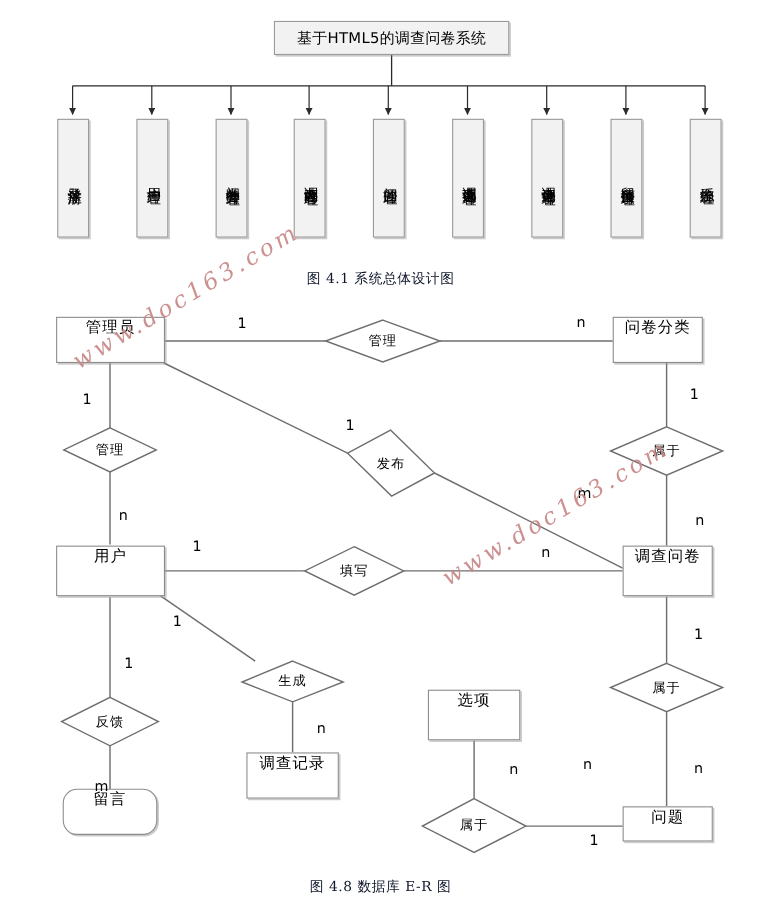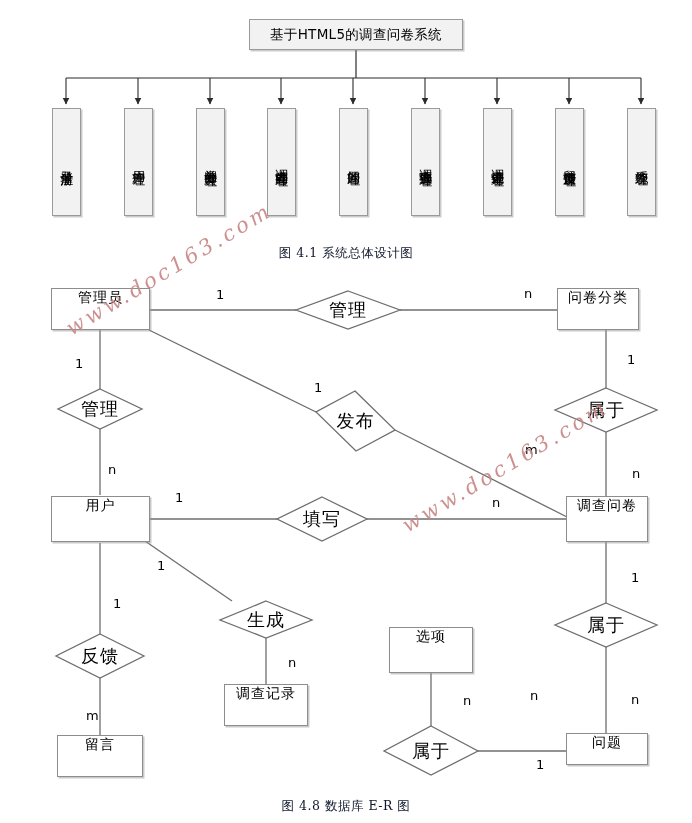--- a/index.html
+++ b/index.html
@@ -84,21 +84,21 @@
   .diamond-wrap {
     position: absolute;
   }
   .diamond-wrap .dlabel {
     position: absolute;
     left: 0; top: 0;
     width: 100%; height: 100%;
     display: flex;
     align-items: center;
     justify-content: center;
-    font-size: 18px;
+    font-size: 12px;
     font-family: "DejaVu Sans", "Liberation Sans", sans-serif;
     letter-spacing: 1px;
     pointer-events: none;
   }
   .card-lbl {
     position: absolute;
     font-size: 13px;
     font-family: "DejaVu Sans", "Liberation Sans", sans-serif;
     color: #000;
     white-space: nowrap;
@@ -240,21 +240,21 @@
   </div>
   <div class="ent-box" style="left:51px; top:496px; width:99px; height:46px;">
     <span>用户</span>
   </div>
   <div class="ent-box" style="left:566px; top:496px; width:82px; height:46px;">
     <span>调查问卷</span>
   </div>
   <div class="ent-box" style="left:224px; top:684px; width:84px; height:42px;">
     <span>调查记录</span>
   </div>
-  <div class="ent-box" style="left:57px; top:735px; width:86px; height:42px;">
+  <div class="ent-box" style="left:57px; top:717px; width:86px; height:42px;border-radius:13px;">
     <span>留言</span>
   </div>
   <div class="ent-box" style="left:389px; top:627px; width:84px; height:46px;">
     <span>选项</span>
   </div>
   <div class="ent-box" style="left:566px; top:733px; width:82px; height:32px;">
     <span>问题</span>
   </div>
 
   <div class="diamond-wrap" style="left:296px; top:291px; width:104px; height:38px;">

